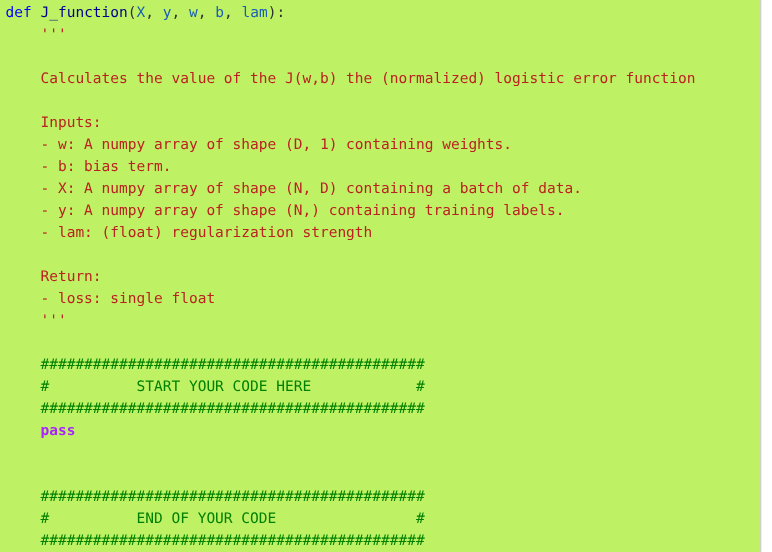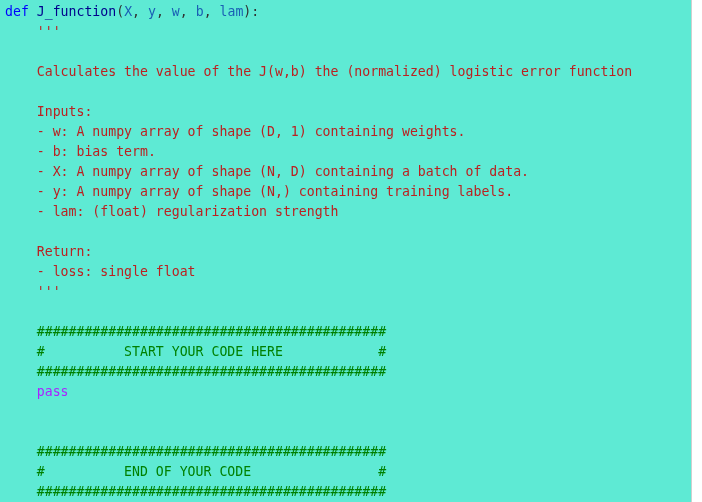--- a/index.html
+++ b/index.html
@@ -11,21 +11,21 @@
     width: 702px;
     height: 502px;
     overflow: hidden;
     font-family: "DejaVu Sans Mono", "Liberation Mono", monospace;
   }
 
   #cell {
     position: relative;
     width: 702px;
     height: 502px;
-    background: #5eead4;
+    background: #bef264;
     box-sizing: border-box;
     overflow: hidden;
   }
 
   
   #scroll-track {
     position: absolute;
     top: 0;
     right: 10px;
     width: 1px;
@@ -52,21 +52,21 @@
     line-height: 20px;
     white-space: pre;
     color: #000000;
     tab-size: 4;
   }
 
   .ln { display: block; height: 20px; }
 
   
   .kw      { color: #0000ff; }       
-  .kw2     { color: #aa22ff; font-weight: normal; } 
+  .kw2     { color: #aa22ff; font-weight: bold; } 
   .fname   { color: #00008b; font-weight: normal; } 
   .param   { color: #1a5fb4; }       
   .punct   { color: #303030; }
   .str     { color: #ba2121; }       
   .cmt     { color: #008000; }
 </style>
 </head>
 <body>
 
 <div id="cell">

